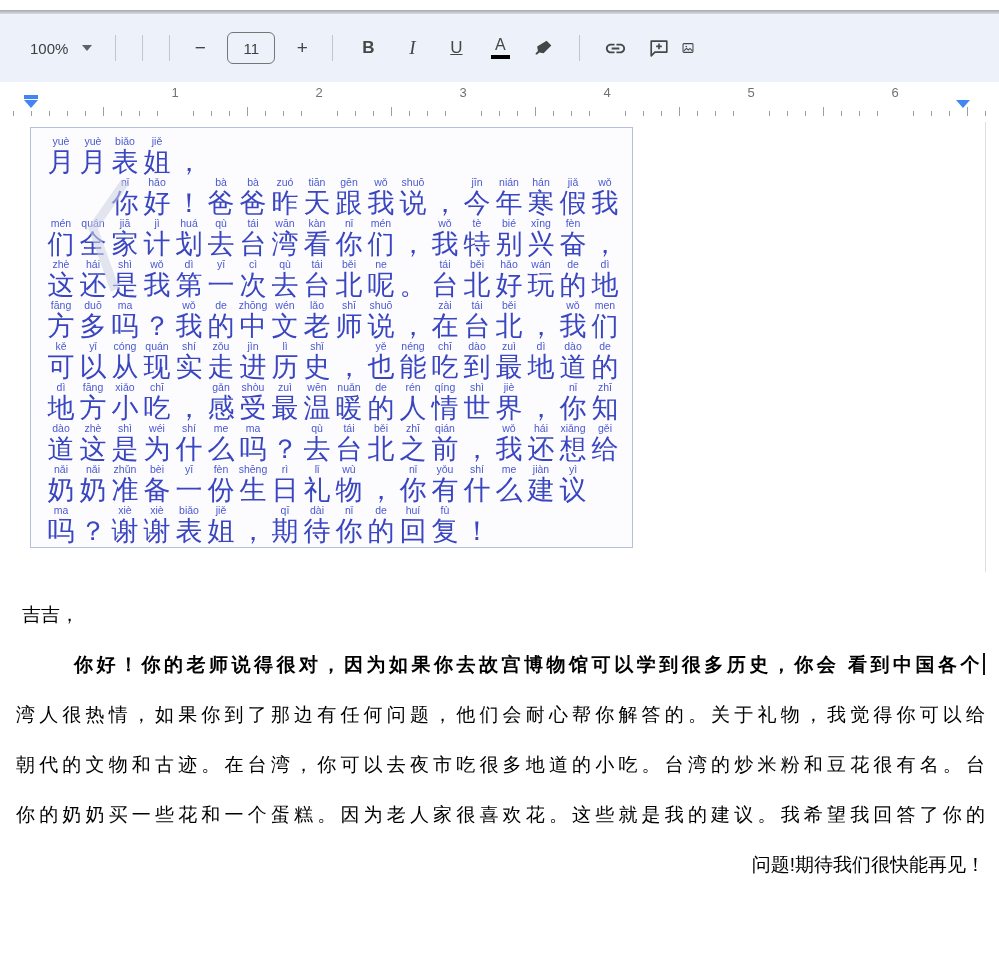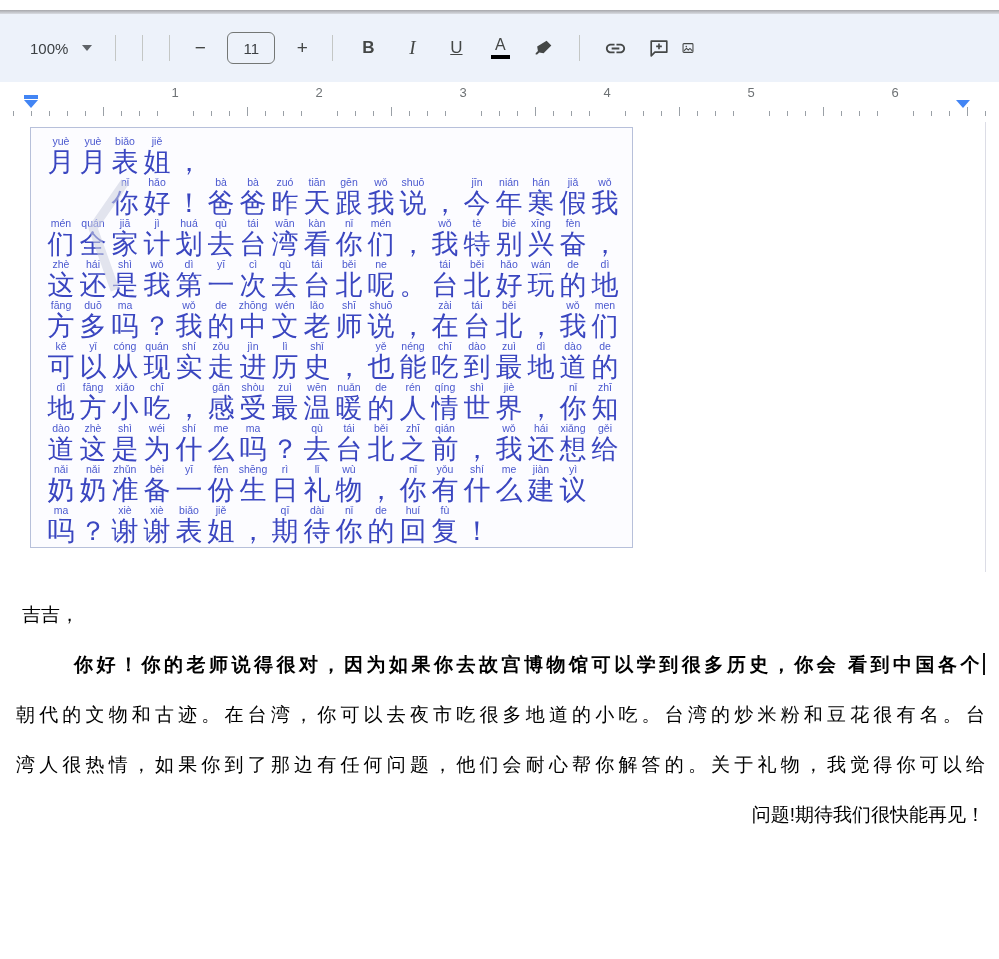--- a/index.html
+++ b/index.html
@@ -706,20 +706,21 @@
               <span class="py">&nbsp;</span>
               <span class="ch">！</span>
             </span></div>
         </div>
     </div>
 
     <div class="reply">
       <div class="greeting">吉吉，</div>
       <div id="reply-lines">
           <div class="rline first">你好！你的老师说得很对，因为如果你去故宫博物馆可以学到很多历史，你会 看到中国各个<span class="caret-bar"></span></div>
+          <div class="rline">湾人很热情，如果你到了那边有任何问题，他们会耐心帮你解答的。关于礼物，我觉得你可以给</div>
           <div class="rline">朝代的文物和古迹。在台湾，你可以去夜市吃很多地道的小吃。台湾的炒米粉和豆花很有名。台</div>
-          <div class="rline">湾人很热情，如果你到了那边有任何问题，他们会耐心帮你解答的。关于礼物，我觉得你可以给</div>
+          <div class="rline">你的奶奶买一些花和一个蛋糕。因为老人家很喜欢花。这些就是我的建议。我希望我回答了你的</div>
           <div class="rline last">问题!期待我们很快能再见！</div>
         </div>
     </div>
   </div>
 
 </div>
 
 </body></html>

